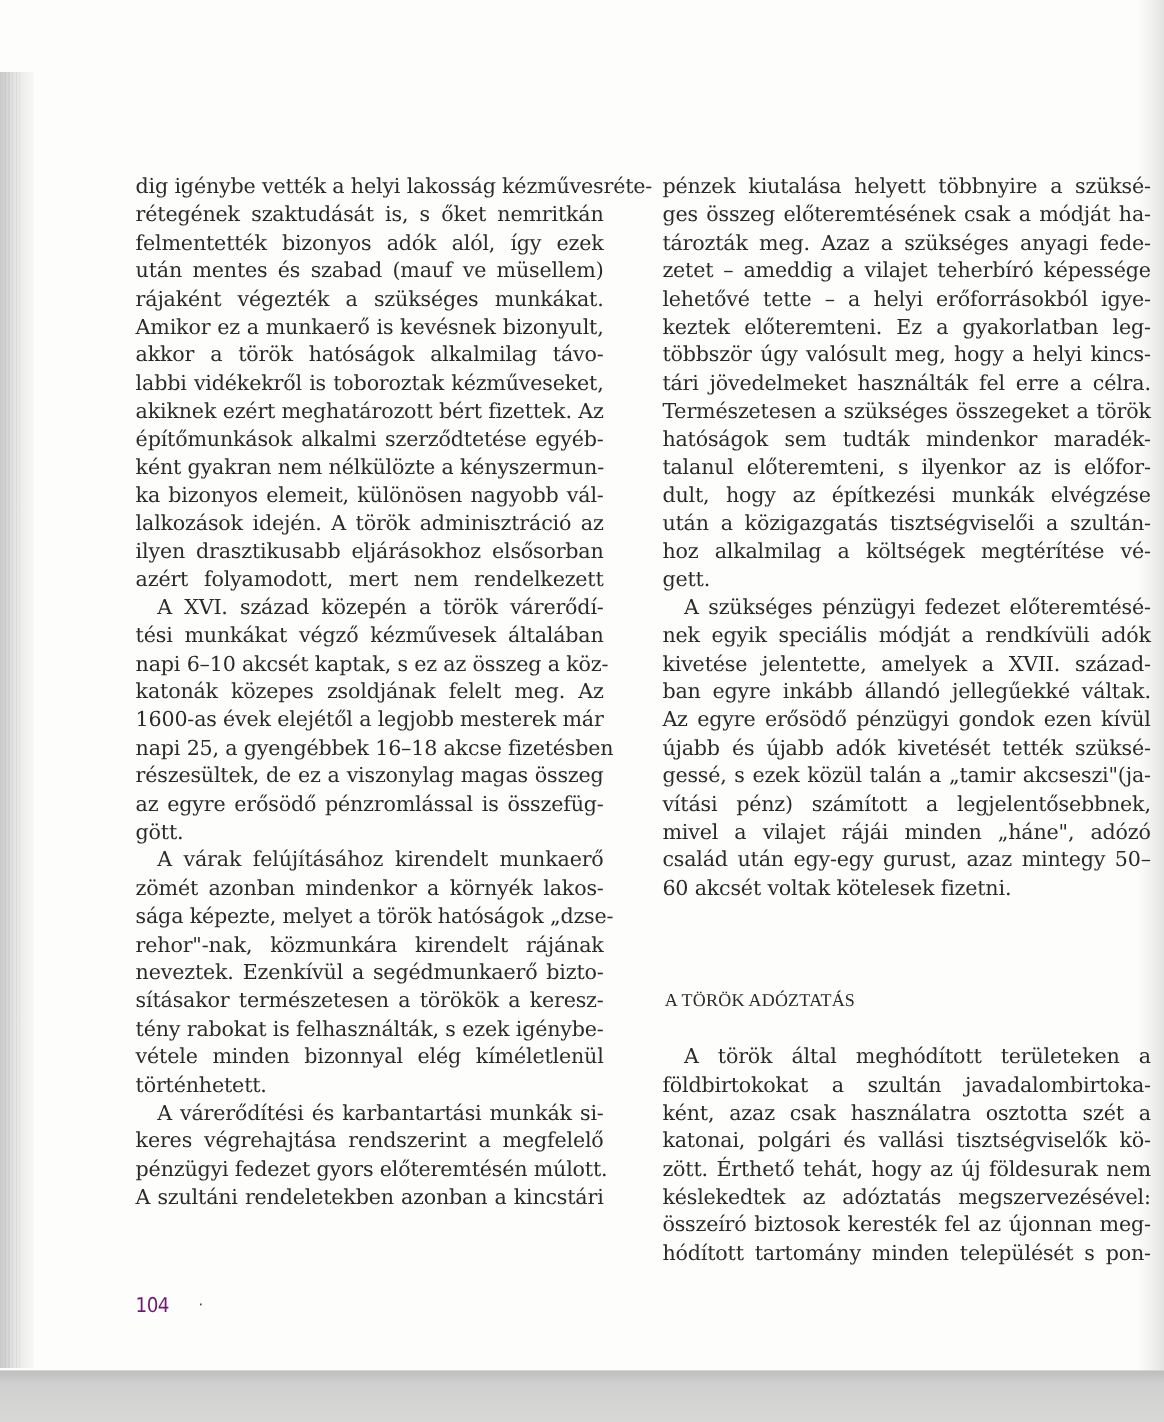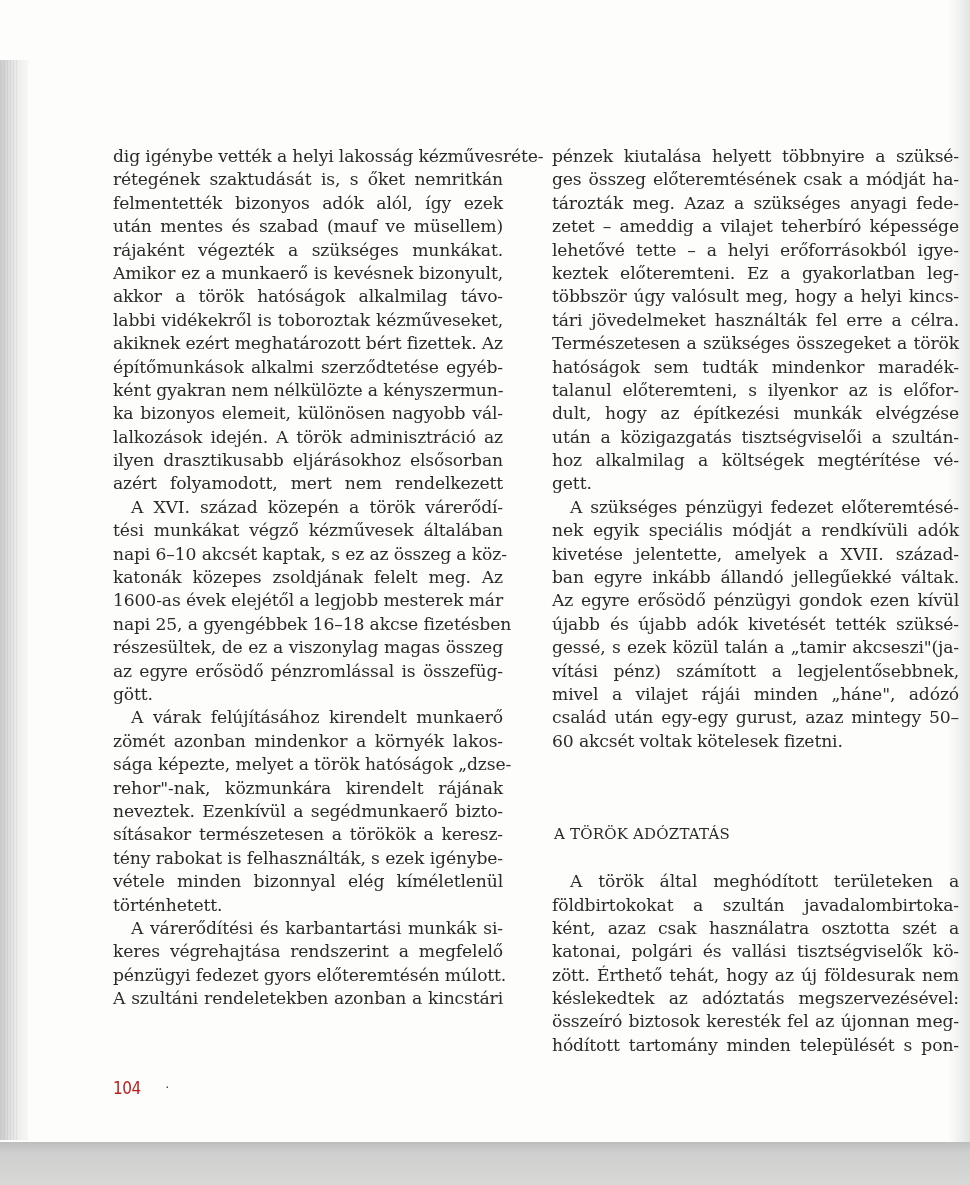--- a/index.html
+++ b/index.html
@@ -33,27 +33,27 @@
   .col-left { left: 113px; width: 390px; }
   .col-right { left: 552px; width: 407px; }
   .line {
     display: block; white-space: nowrap; text-align: justify; text-align-last: justify;
     height: 23.4px; overflow: visible;
   }
   .line.last { text-align-last: left; }
   .line.indent { padding-left: 18px; }
   .heading {
     display: block; white-space: nowrap; height: 23.4px;
-    font-size: 15px; letter-spacing: 0.2px; padding-left: 2px;
+    font-size: 15px; letter-spacing: 0.2px; padding-left: 2px; font-family: Liberation Serif, serif;
   }
   .blank { display: block; height: 23.4px; }
   .page-number {
     position: absolute; left: 113px; top: 1078px;
     font-family: "DejaVu Sans Condensed", "DejaVu Sans", "Liberation Sans", sans-serif;
-    font-size: 17px; color: #b91c1c; letter-spacing: -0.5px;
+    font-size: 17px; color: #701a75; letter-spacing: -0.5px;
   }
   .page-dot {
     position: absolute; left: 165px; top: 1078px; font-size: 14px;
     font-family: "Liberation Sans", sans-serif; color: #444;
   }
 </style>
 </head>
 <body>
 
 <div class="binding"></div>

